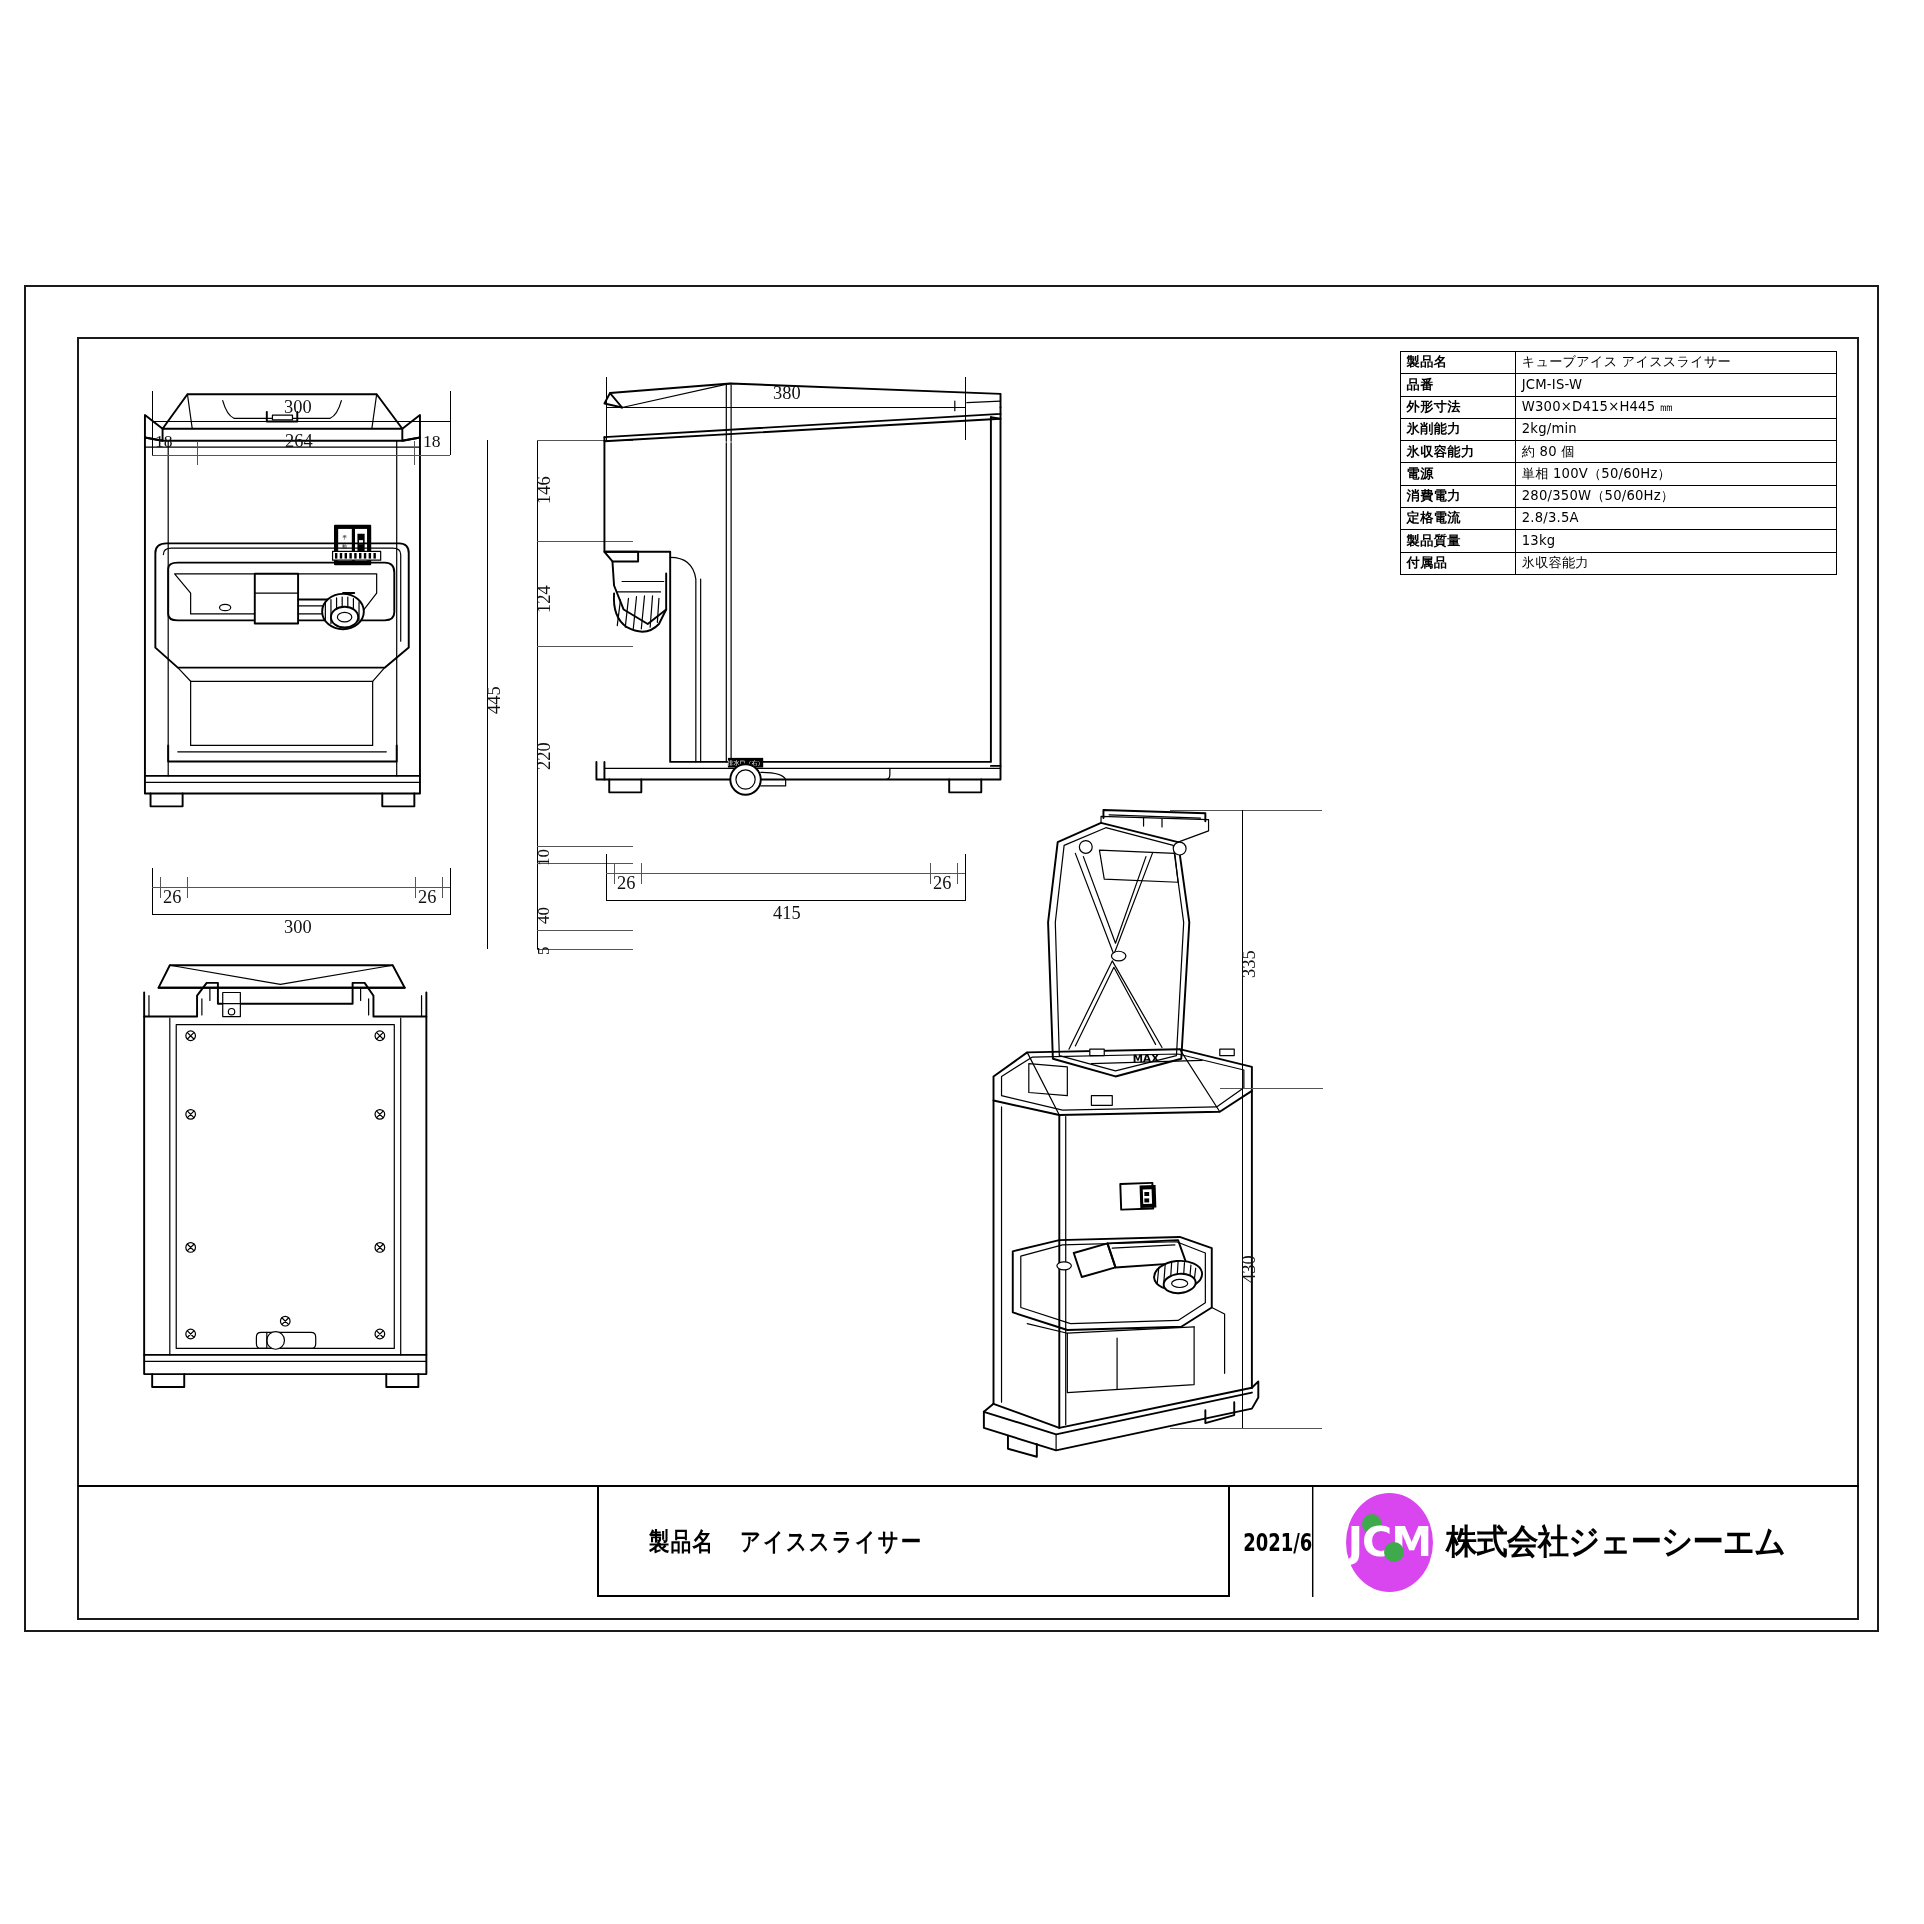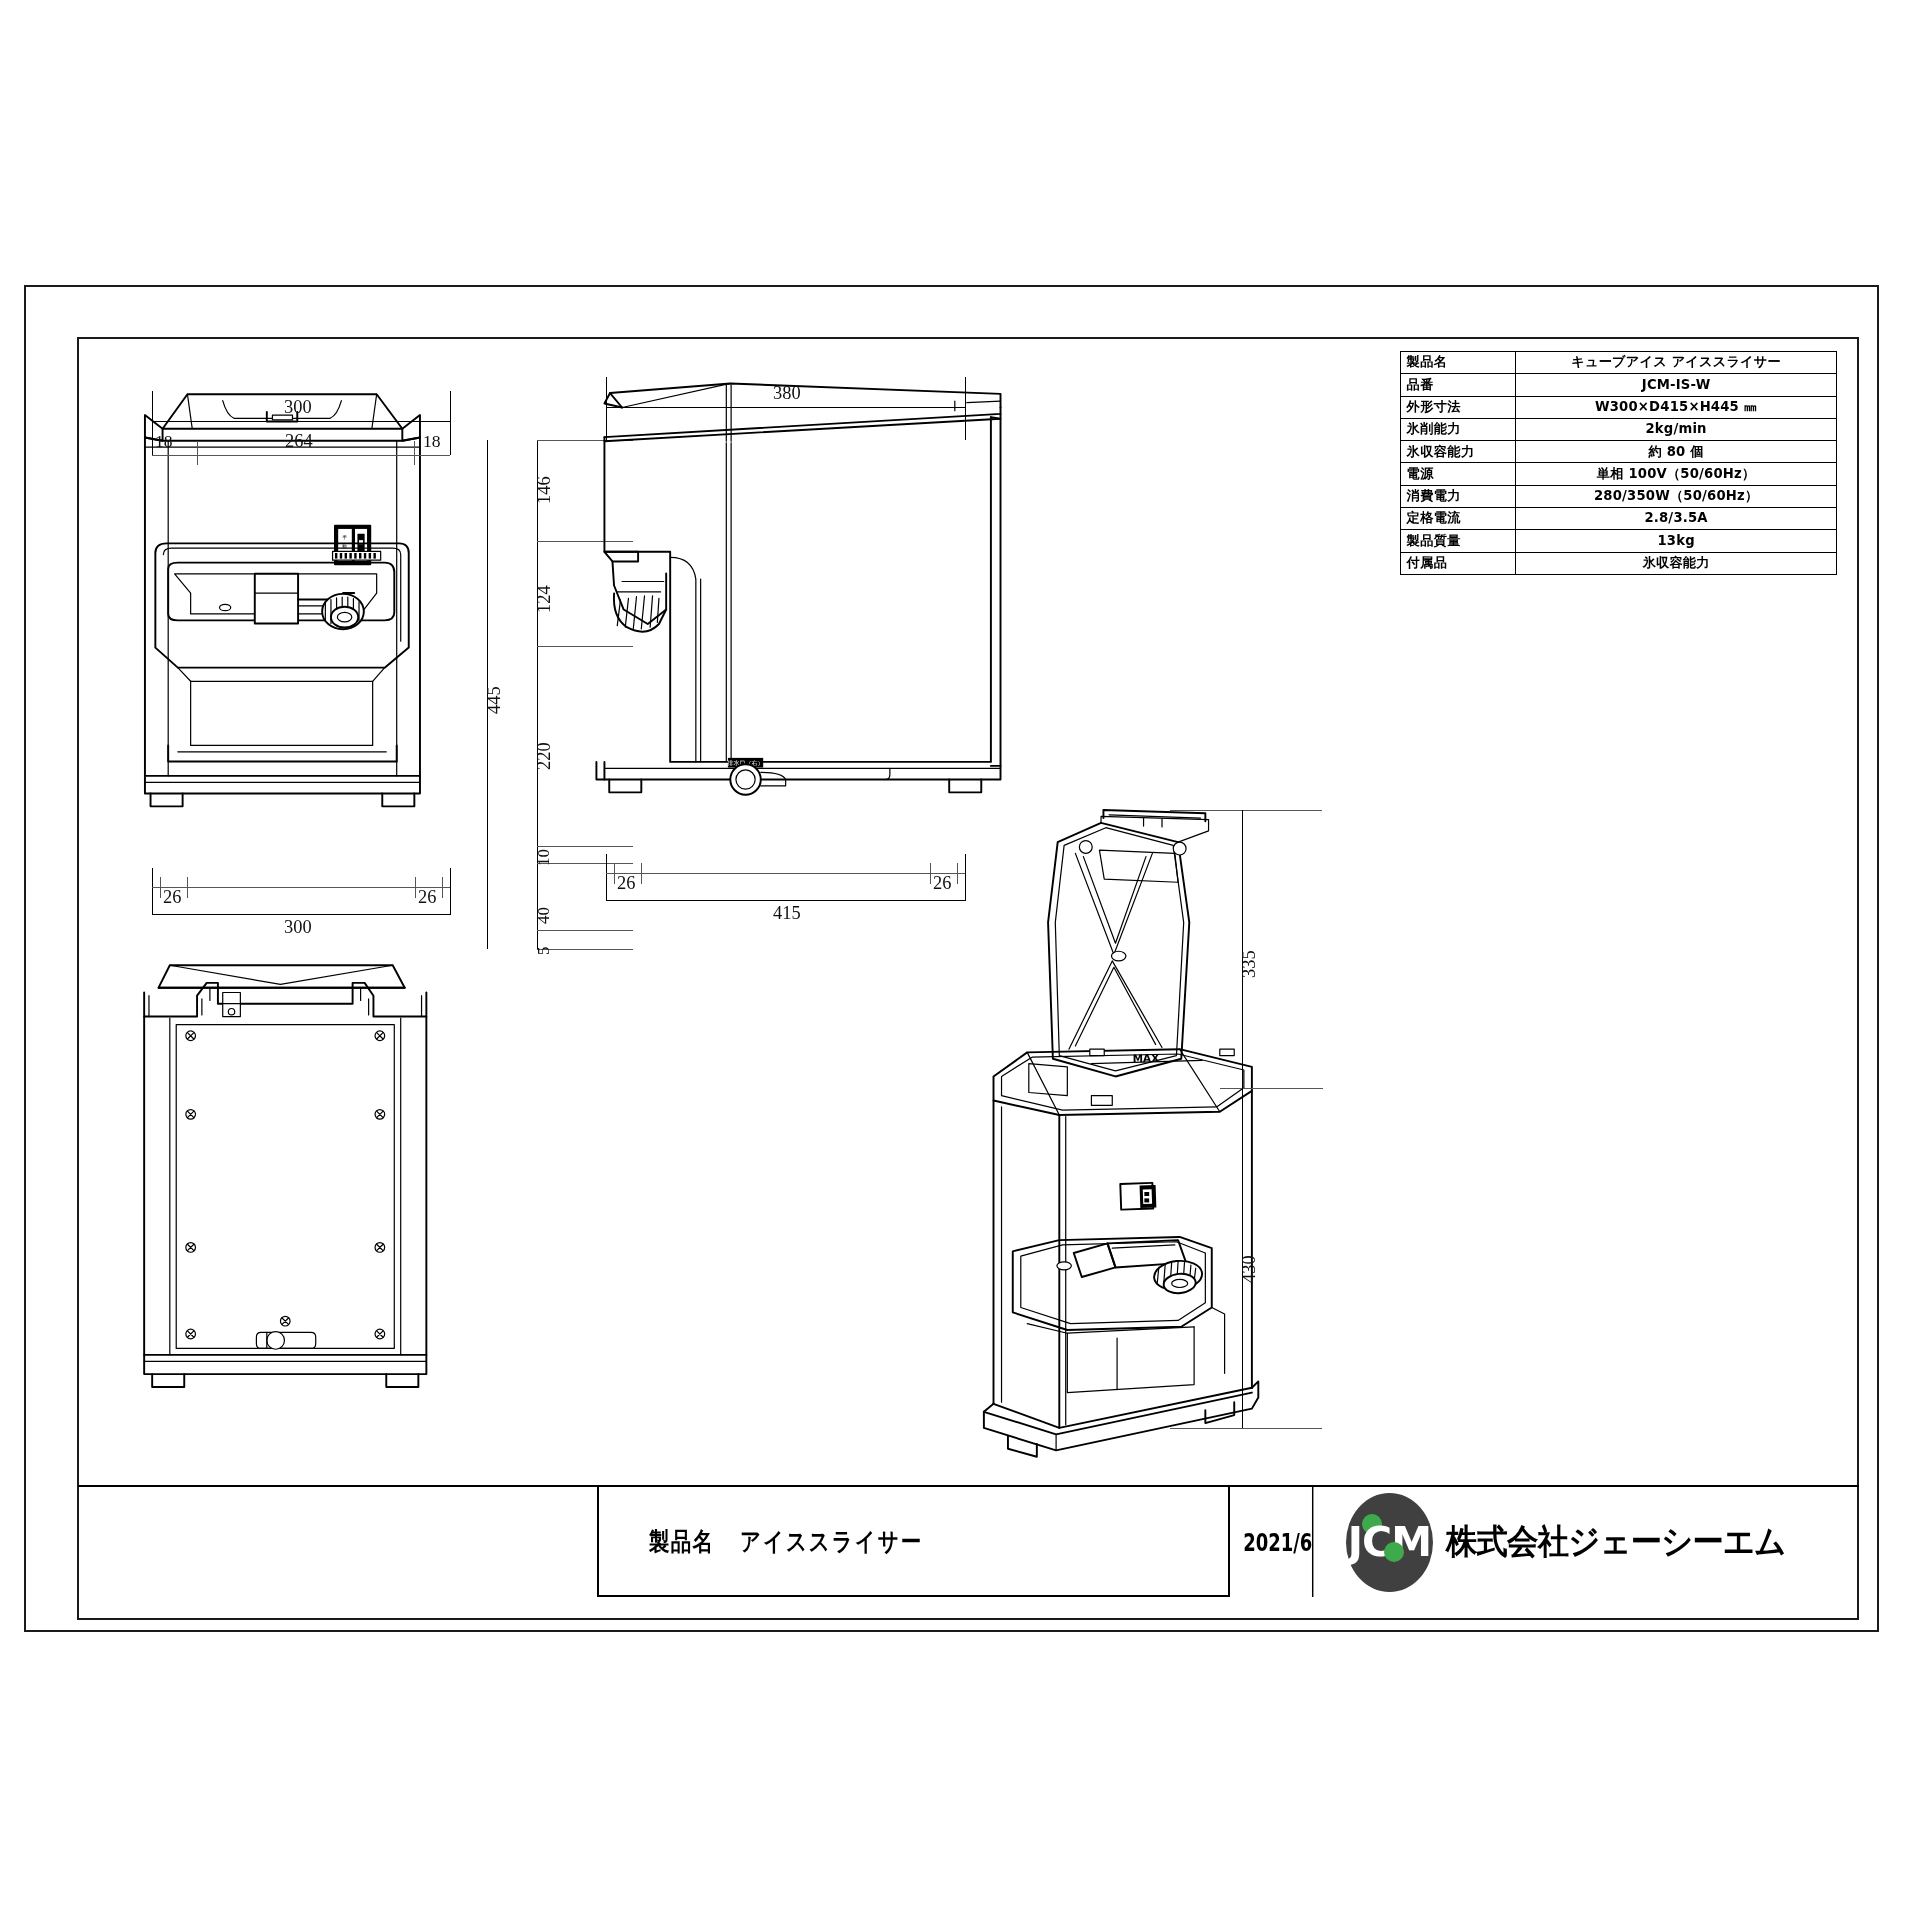--- a/index.html
+++ b/index.html
@@ -13,21 +13,21 @@
   .frame-inner{position:absolute;left:77px;top:337px;width:1782px;height:1283px;
                border:2.4px solid #1a1a1a;box-sizing:border-box;}
 
   
   .spec-table{position:absolute;left:1400px;top:351px;width:437px;border-collapse:collapse;
               background:#fff;}
   .spec-table td{border:1.2px solid #000;padding:2.4px 5.6px;font-size:13.2px;
                  line-height:1.25;height:16px;vertical-align:middle;
                  font-family:"DejaVu Sans","Liberation Sans",sans-serif;}
   .spec-table td.k{width:103px;font-weight:700;letter-spacing:0.4px;}
-  .spec-table td.v{font-weight:700;letter-spacing:0.2px;text-align:center;}
+  .spec-table td.v{font-weight:400;letter-spacing:0.2px;}
 
   
   .title-block{position:absolute;left:78px;top:1485px;width:1781px;height:112px;
                border-top:2.4px solid #000;box-sizing:border-box;display:flex;}
   .tb-blank{width:519px;border-right:2.4px solid #000;}
   .tb-names{flex:1;display:flex;flex-direction:column;border-right:2.4px solid #000;}
   .tb-row{flex:1;display:flex;align-items:center;padding-left:50px;}
   .tb-row.top{border-bottom:2px solid #000;}
   .tb-lbl{font-size:25px;font-weight:700;letter-spacing:1.6px;
           font-family:"DejaVu Sans","Liberation Sans",sans-serif;
@@ -443,21 +443,21 @@
   <div class="title-block">
     <div class="tb-blank"></div>
     <div class="tb-names">
       <div class="tb-row top">
         <span class="tb-lbl">製品名</span>
         <span class="tb-val">アイススライサー</span>
       </div>
     </div>
     <div class="tb-date">2021/6</div>
     <div class="tb-logo">
-      <div class="jcm-badge" id="jcmBadge" style="background: #404040;">
+      <div class="jcm-badge" id="jcmBadge" style="background: #d946ef;">
         <div class="jcm-dot d1" id="jcmDot1" style="background: rgb(63, 170, 75);"></div>
         <div class="jcm-txt">JCM</div>
         <div class="jcm-dot d2" id="jcmDot2" style="background: rgb(63, 170, 75);"></div>
       </div>
       <div class="co-name">株式会社ジェーシーエム</div>
     </div>
   </div>
 
 
 </div>

